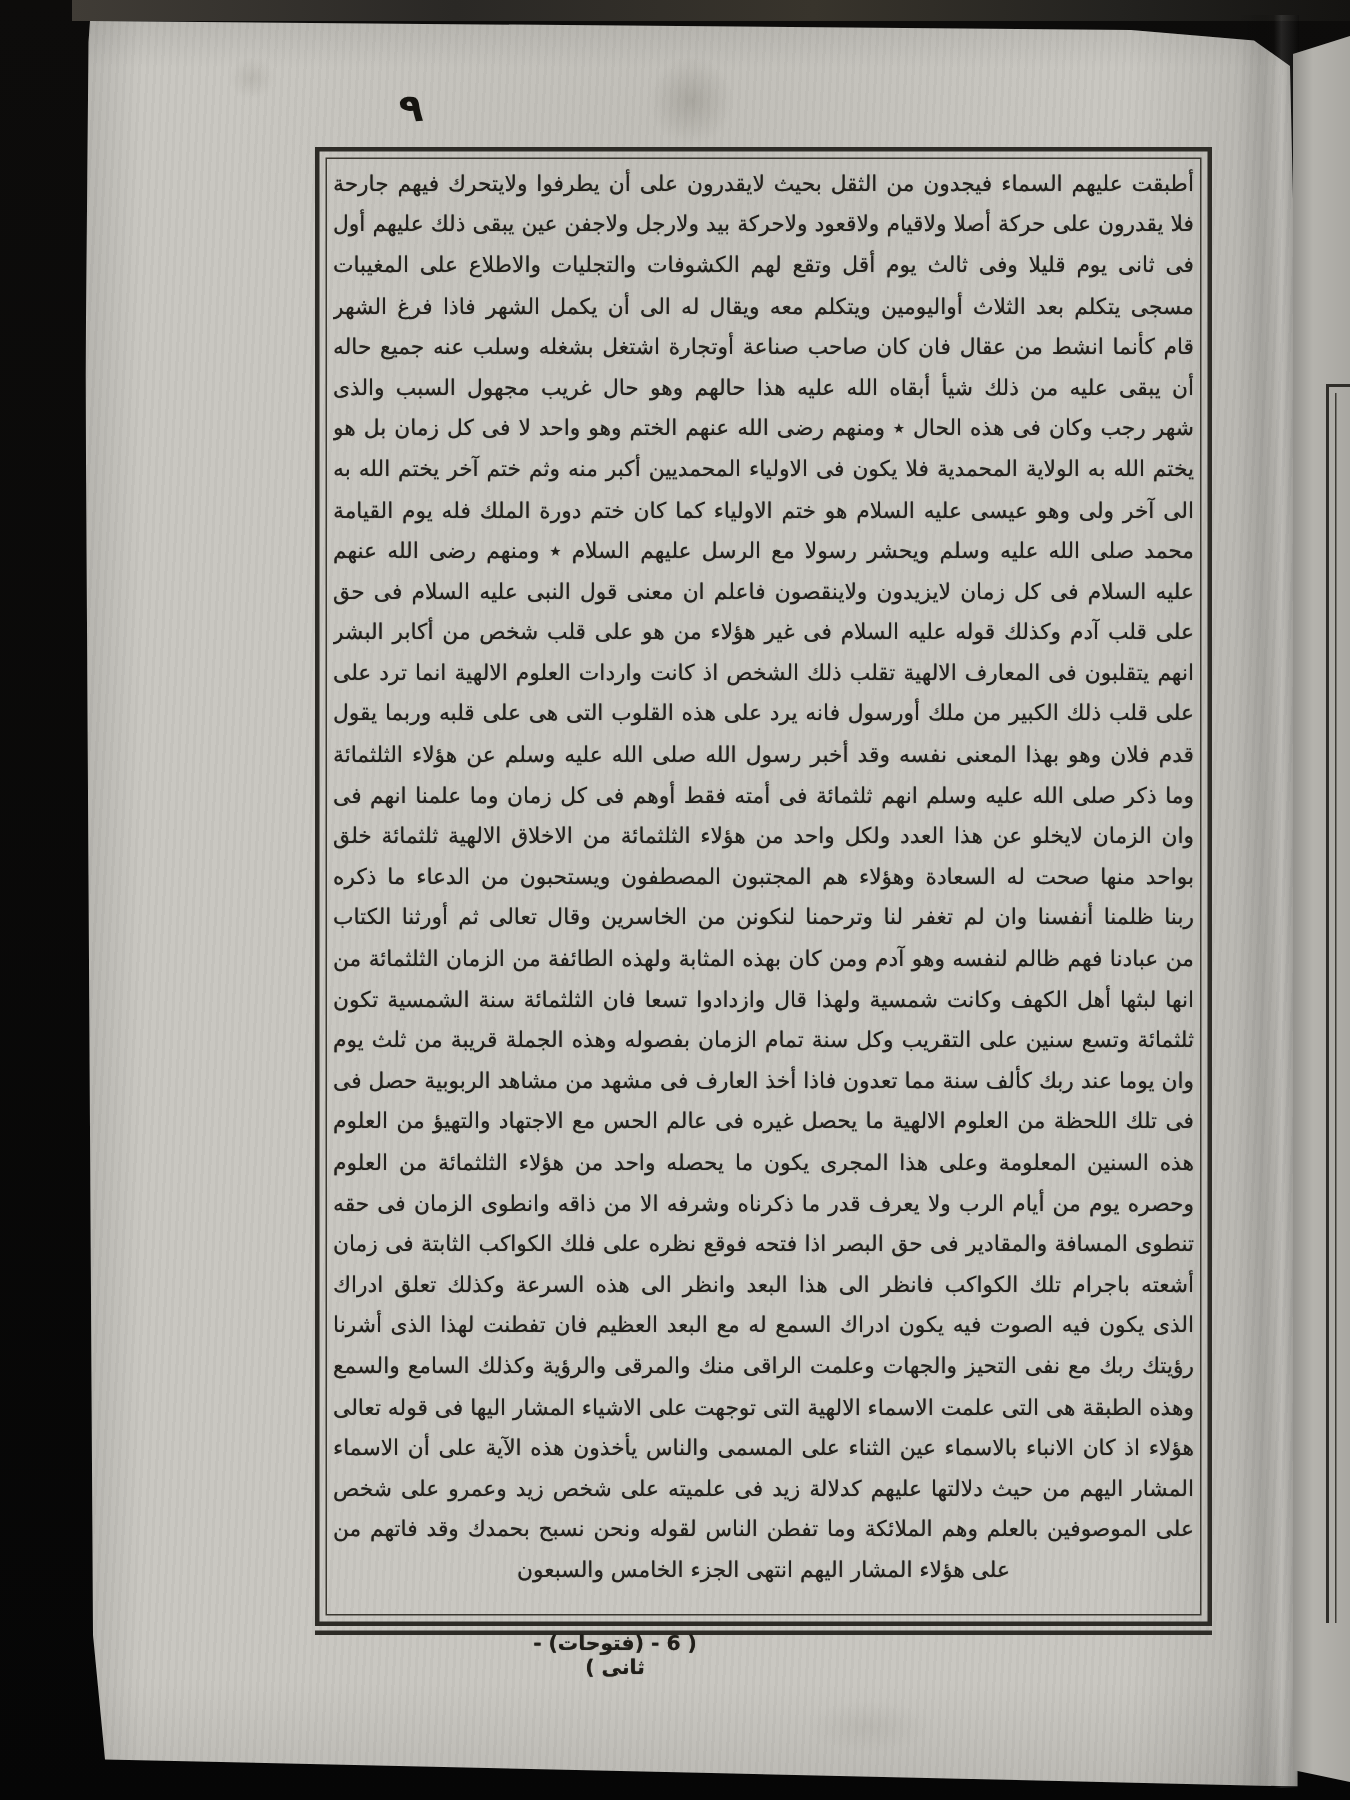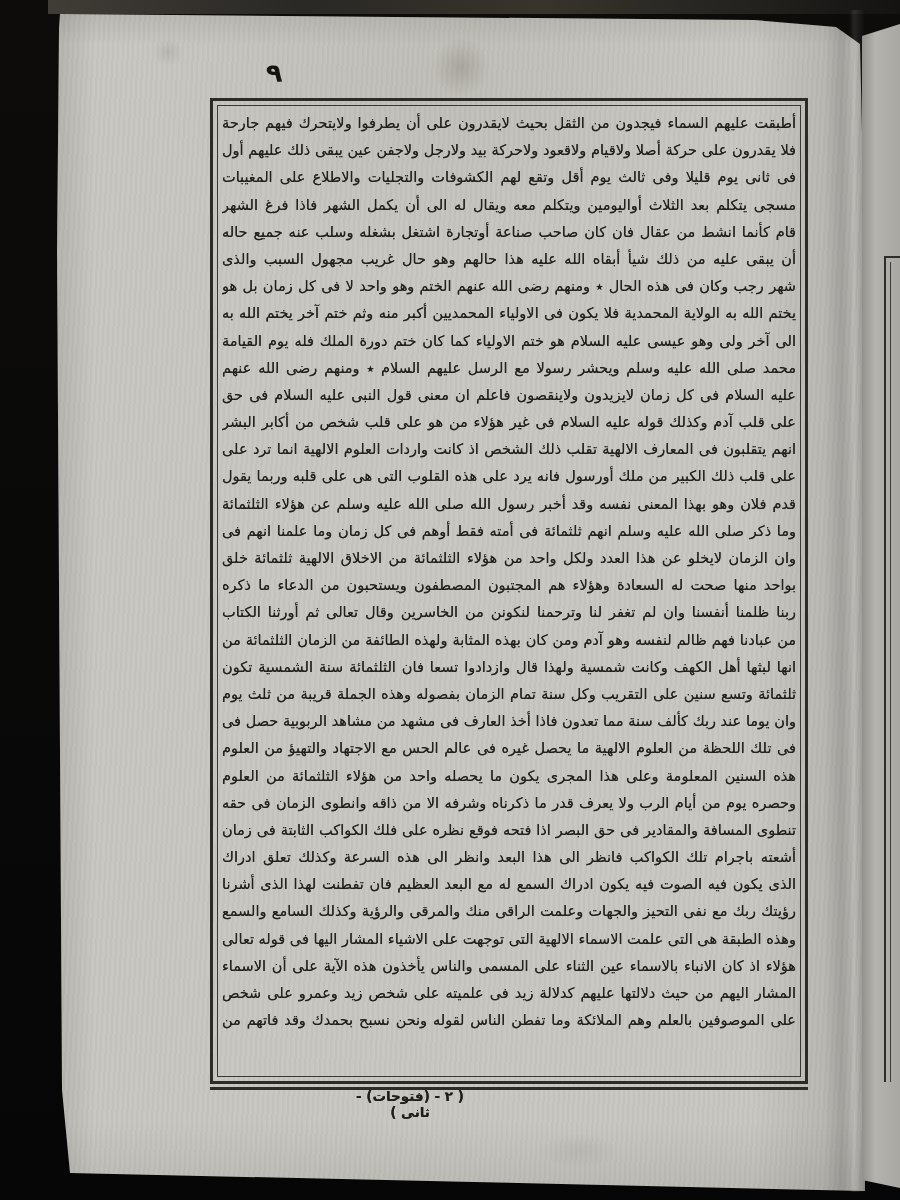--- a/index.html
+++ b/index.html
@@ -133,24 +133,25 @@
           <div class="tline">هذه السنين المعلومة وعلى هذا المجرى يكون ما يحصله واحد من هؤلاء الثلثمائة من العلوم الالهية اذا اختطف عن نفسه</div>
           <div class="tline">وحصره يوم من أيام الرب ولا يعرف قدر ما ذكرناه وشرفه الا من ذاقه وانطوى الزمان فى حقه فى تلك اللحظة كما</div>
           <div class="tline">تنطوى المسافة والمقادير فى حق البصر اذا فتحه فوقع نظره على فلك الكواكب الثابتة فى زمان فتح عينه اتصلت</div>
           <div class="tline">أشعته باجرام تلك الكواكب فانظر الى هذا البعد وانظر الى هذه السرعة وكذلك تعلق ادراك السمع فى الزمان</div>
           <div class="tline">الذى يكون فيه الصوت فيه يكون ادراك السمع له مع البعد العظيم فان تفطنت لهذا الذى أشرنا اليه علمت معنى</div>
           <div class="tline">رؤيتك ربك مع نفى التحيز والجهات وعلمت الراقى منك والمرقى والرؤية وكذلك السامع والسمع والمسموع</div>
           <div class="tline">وهذه الطبقة هى التى علمت الاسماء الالهية التى توجهت على الاشياء المشار اليها فى قوله تعالى أنبئونى بأسماء</div>
           <div class="tline">هؤلاء اذ كان الانباء بالاسماء عين الثناء على المسمى والناس يأخذون هذه الآية على أن الاسماء هى أسماء</div>
           <div class="tline">المشار اليهم من حيث دلالتها عليهم كدلالة زيد فى علميته على شخص زيد وعمرو على شخص عمرو وأى فرق ذلك</div>
           <div class="tline">على الموصوفين بالعلم وهم الملائكة وما تفطن الناس لقوله ونحن نسبح بحمدك وقد فاتهم من أسماء الله تعالى ما توجهت</div>
+          <div class="closing">على هؤلاء المشار اليهم انتهى الجزء الخامس والسبعون</div>
         </div>
     </div>
 
-    <div class="footer-signature">( ٢ - (فتوحات) - ثانى )</div>
+    <div class="footer-signature">( 6 - (فتوحات) - ثانى )</div>
   </div>
 
   <div class="spine-fold"></div>
 
   <div class="adjacent-page">
     <div class="adjacent-frame"></div>
   </div>
 
 </div>
 

